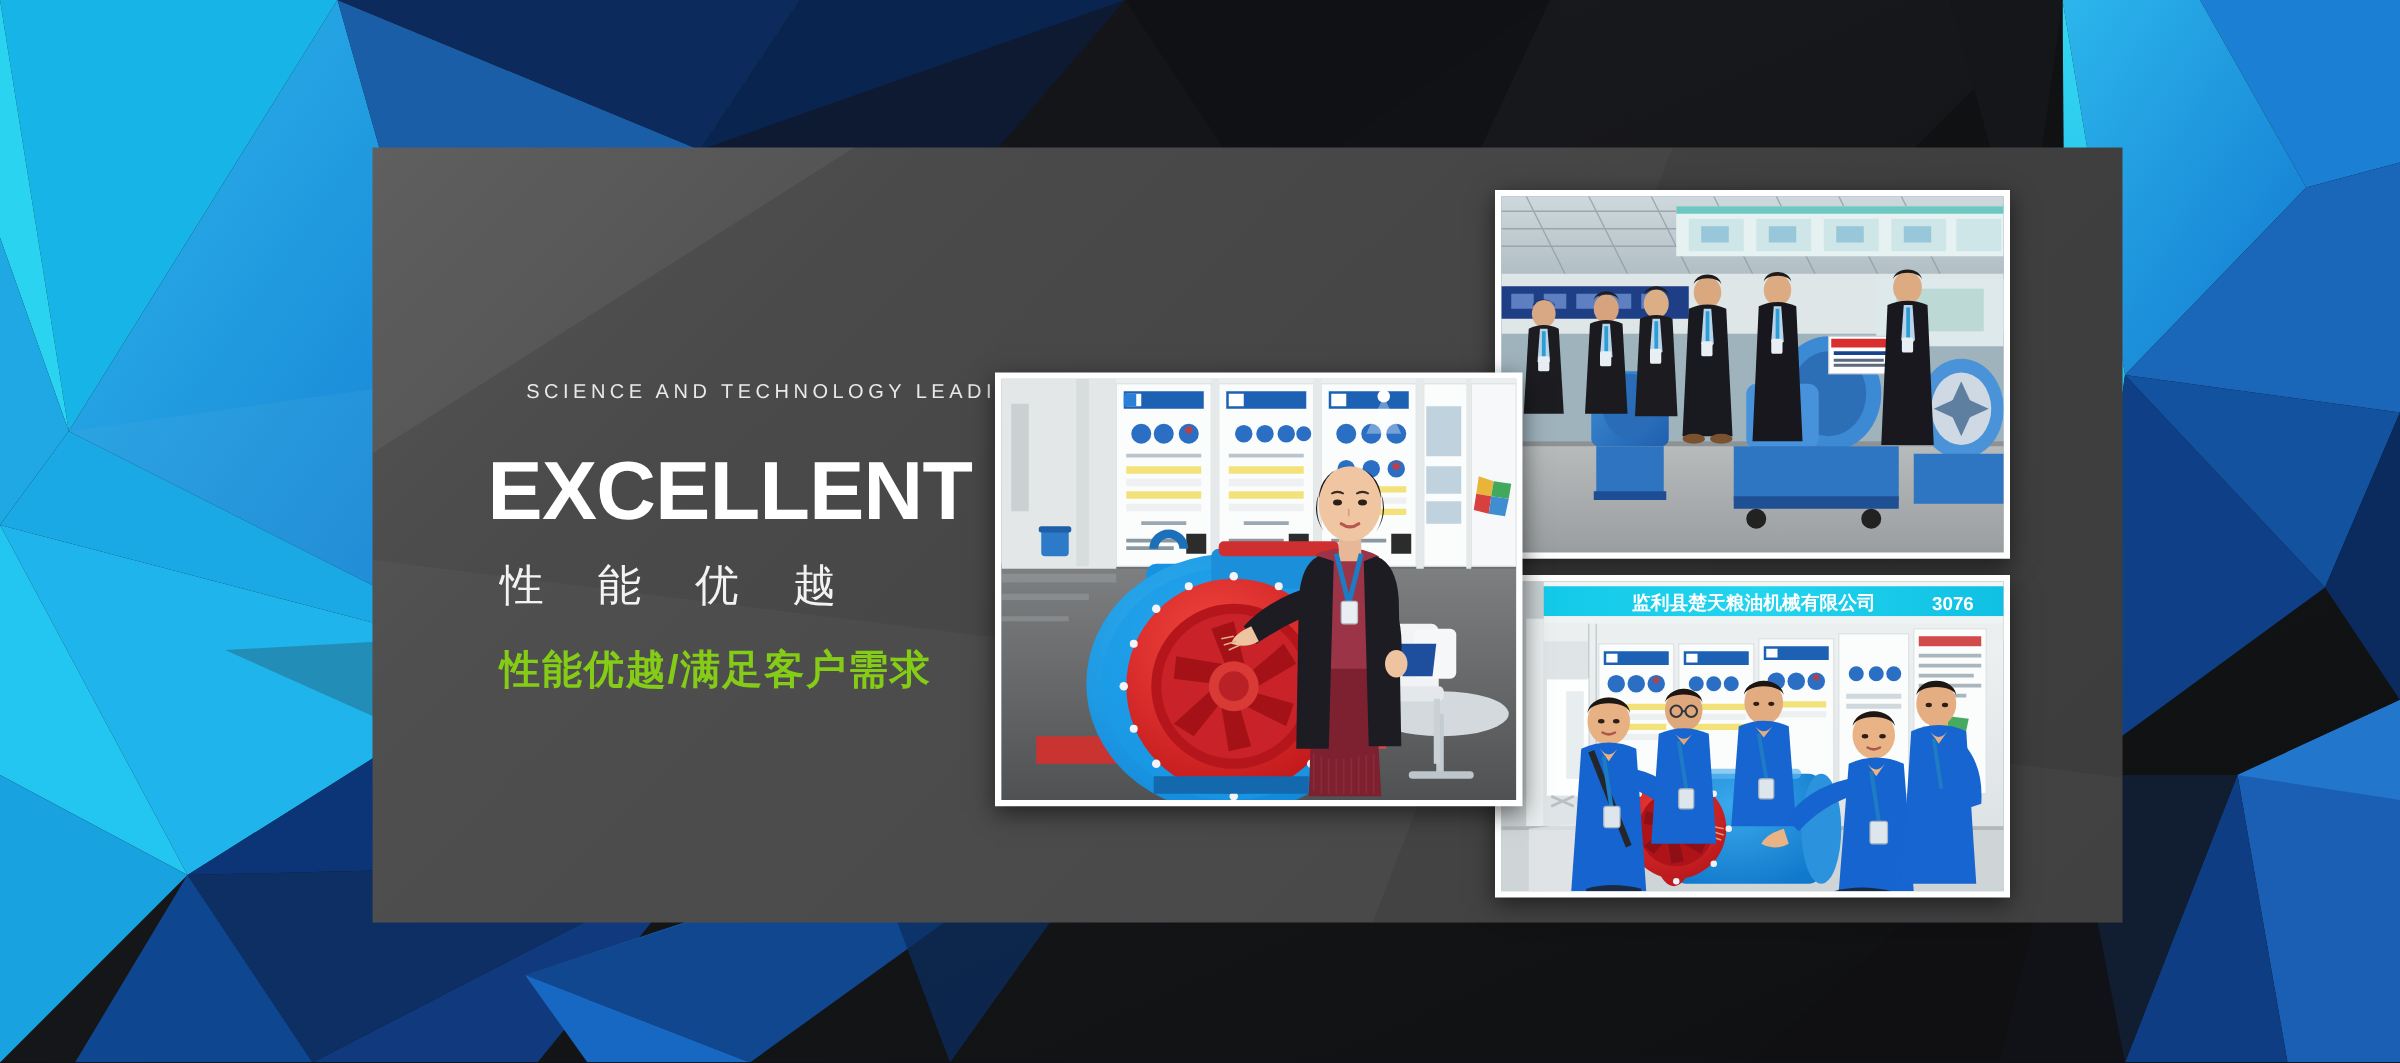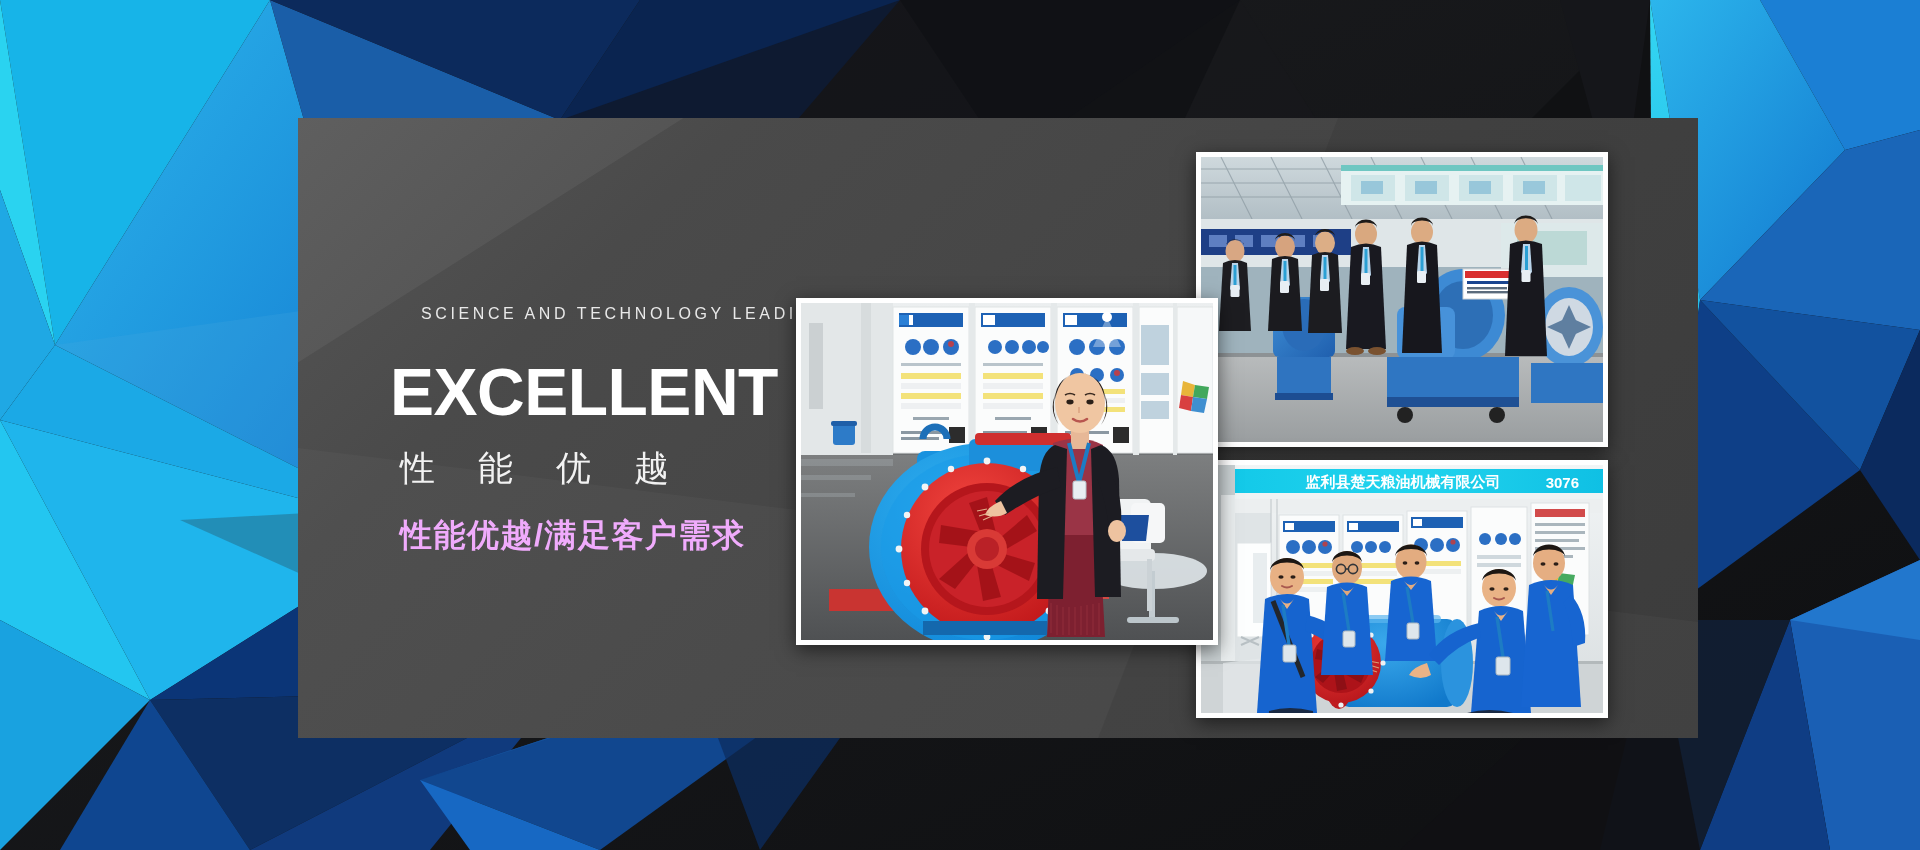--- a/index.html
+++ b/index.html
@@ -52,21 +52,21 @@
     line-height:1; color:#ffffff; margin-bottom:20px;
     white-space:nowrap;
     margin-top:36px;
   }
   #brand-cn {
     font-size:35px; font-weight:400; color:#f2f2f2;
     letter-spacing:43px; margin-bottom:22px; white-space:nowrap;
     padding-left:10px;
   }
   #tagline {
-    font-size:32px; font-weight:700; color:#f0abfc;
+    font-size:32px; font-weight:700; color:#84cc16;
     letter-spacing:1.5px; white-space:nowrap; padding-left:10px;
   }
 
   
   .photo {
     position:absolute; background:#fff; overflow:hidden;
     box-shadow:0 5px 18px rgba(0,0,0,.55);
   }
   .photo .inner { position:absolute; inset:5px; overflow:hidden; background:#9fb3bd; }
   .photo svg { display:block; width:100%; height:100%; }

